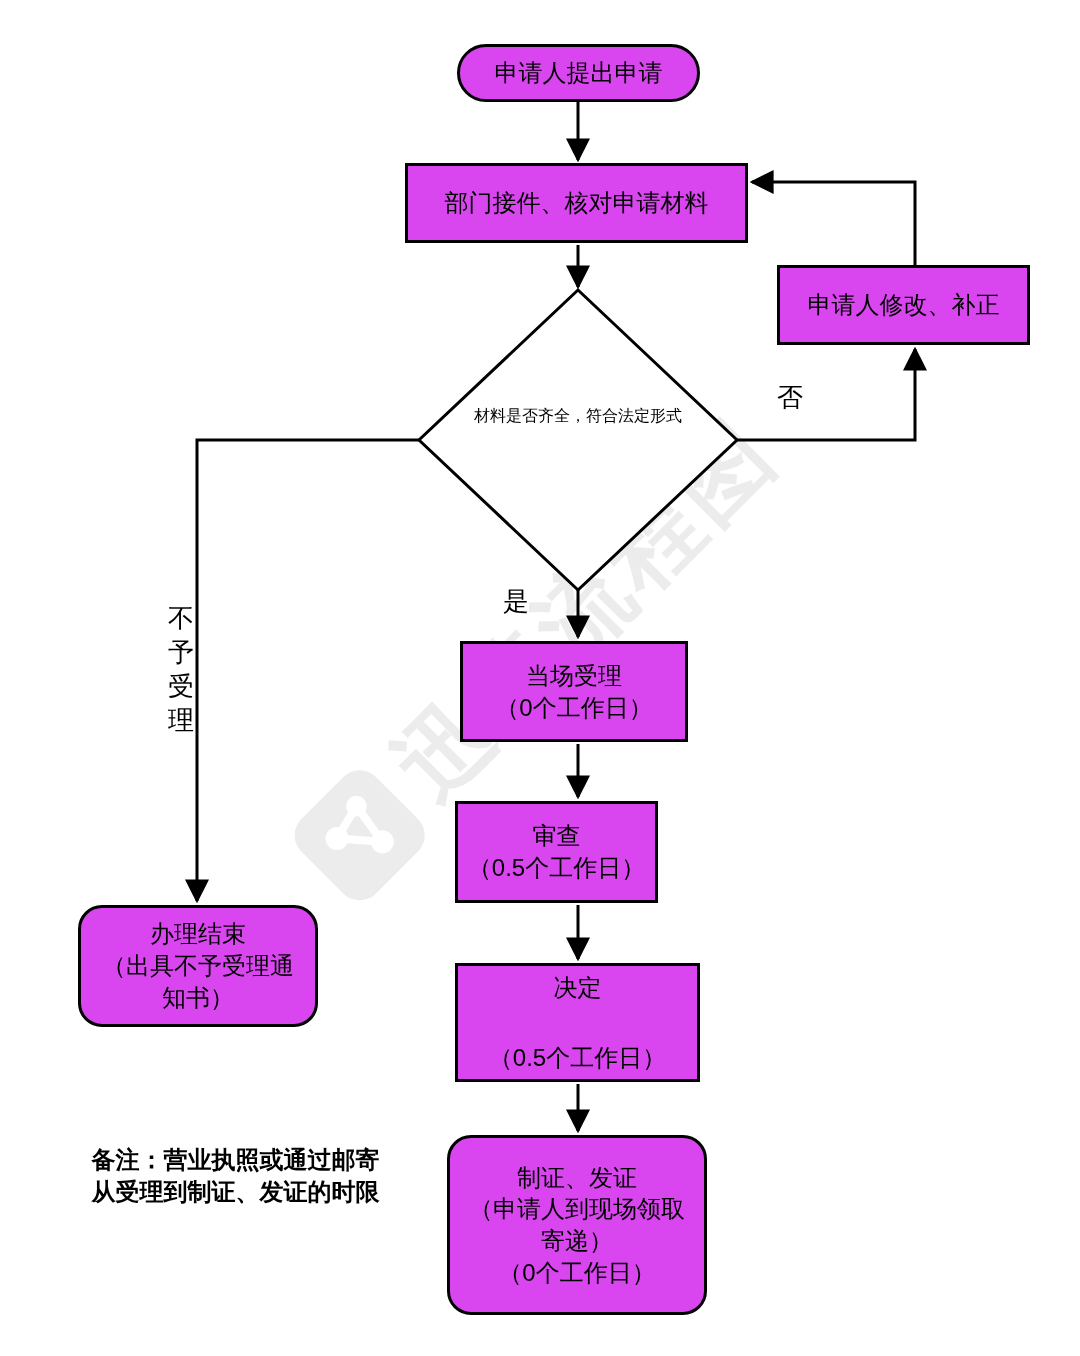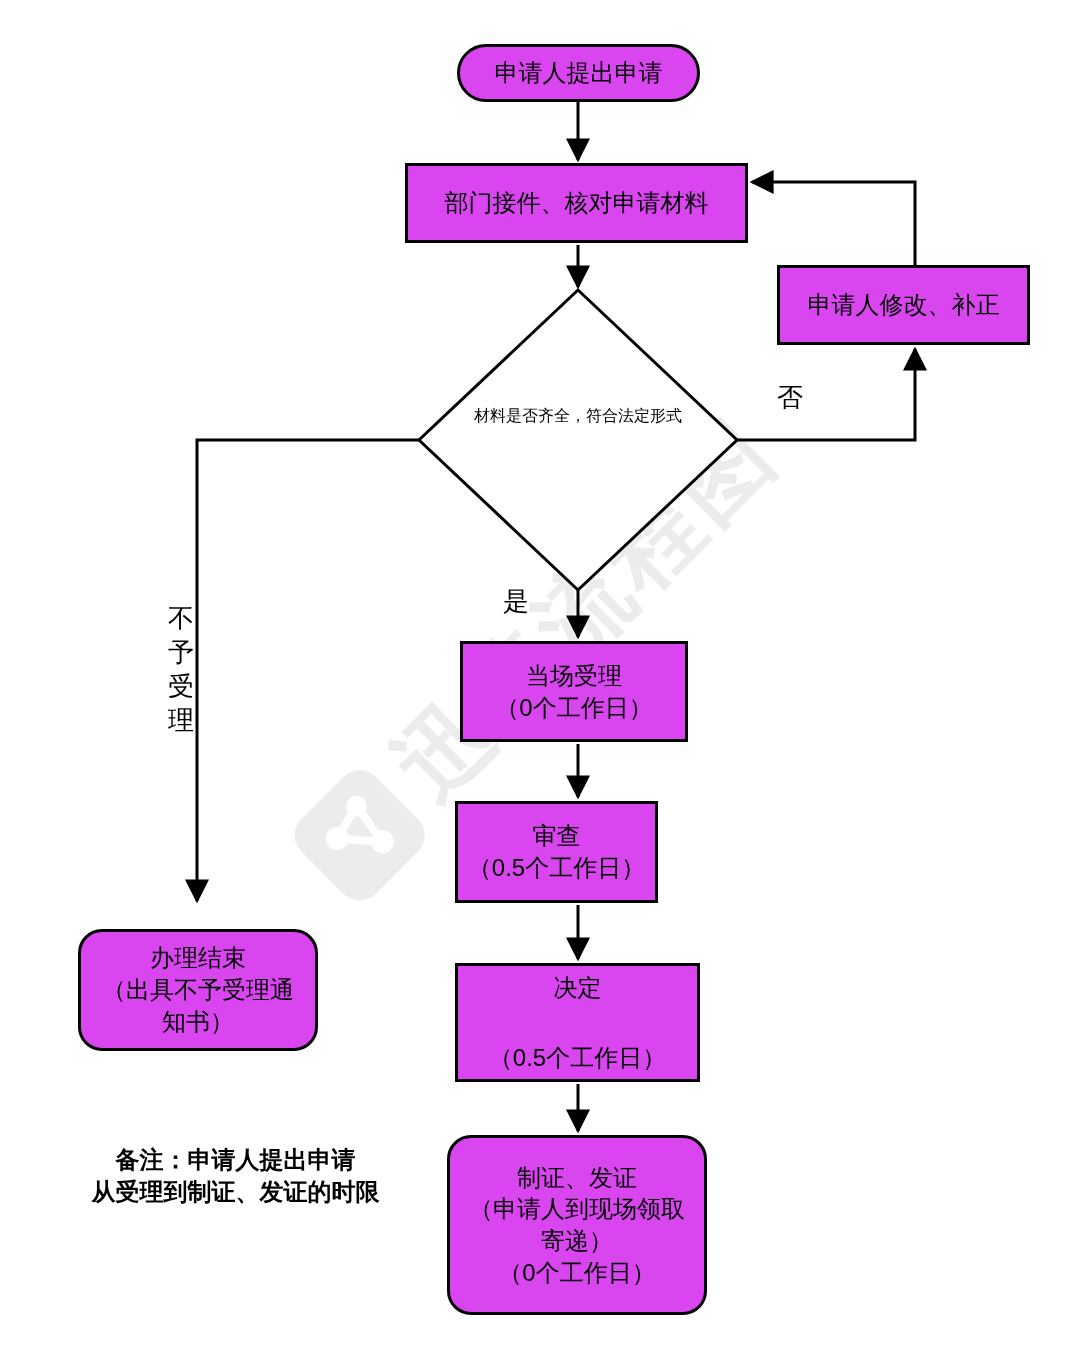--- a/index.html
+++ b/index.html
@@ -31,21 +31,21 @@
   .terminal { border-radius: 30px; }
   .rounded  { border-radius: 24px; }
 
   .n-start   { left: 457px; top: 44px;  width: 243px; height: 58px;  }
   .n-receive { left: 405px; top: 163px; width: 343px; height: 80px;  }
   .n-revise  { left: 777px; top: 265px; width: 253px; height: 80px;  }
   .n-accept  { left: 460px; top: 641px; width: 228px; height: 101px; }
   .n-review  { left: 455px; top: 801px; width: 203px; height: 102px; }
   .n-decide  { left: 455px; top: 963px; width: 245px; height: 119px; gap: 38px; }
   .n-issue   { left: 447px; top: 1135px; width: 260px; height: 180px; }
-  .n-end     { left: 78px;  top: 905px; width: 240px; height: 122px; margin-top: 24px; }
+  .n-end     { left: 78px;  top: 905px; width: 240px; height: 122px; }
 
   .diamond-label {
     position: absolute;
     left: 452px; top: 405px; width: 252px;
     text-align: center;
     font-size: 16px;
     line-height: 1.35;
   }
 
   .edge-label {
@@ -162,17 +162,17 @@
     <div>办理结束</div>
     <div>（出具不予受理通</div>
     <div>知书）</div>
   </div>
 
   <div class="edge-label lbl-no">否</div>
   <div class="edge-label lbl-yes">是</div>
   <div class="edge-label lbl-reject">不予受理</div>
 
   <div class="note">
-    <div>备注：申请人提出申请</div>
+    <div>备注：营业执照或通过邮寄</div>
     <div>从受理到制证、发证的时限</div>
   </div>
 
 </div>
 
 </body></html>

